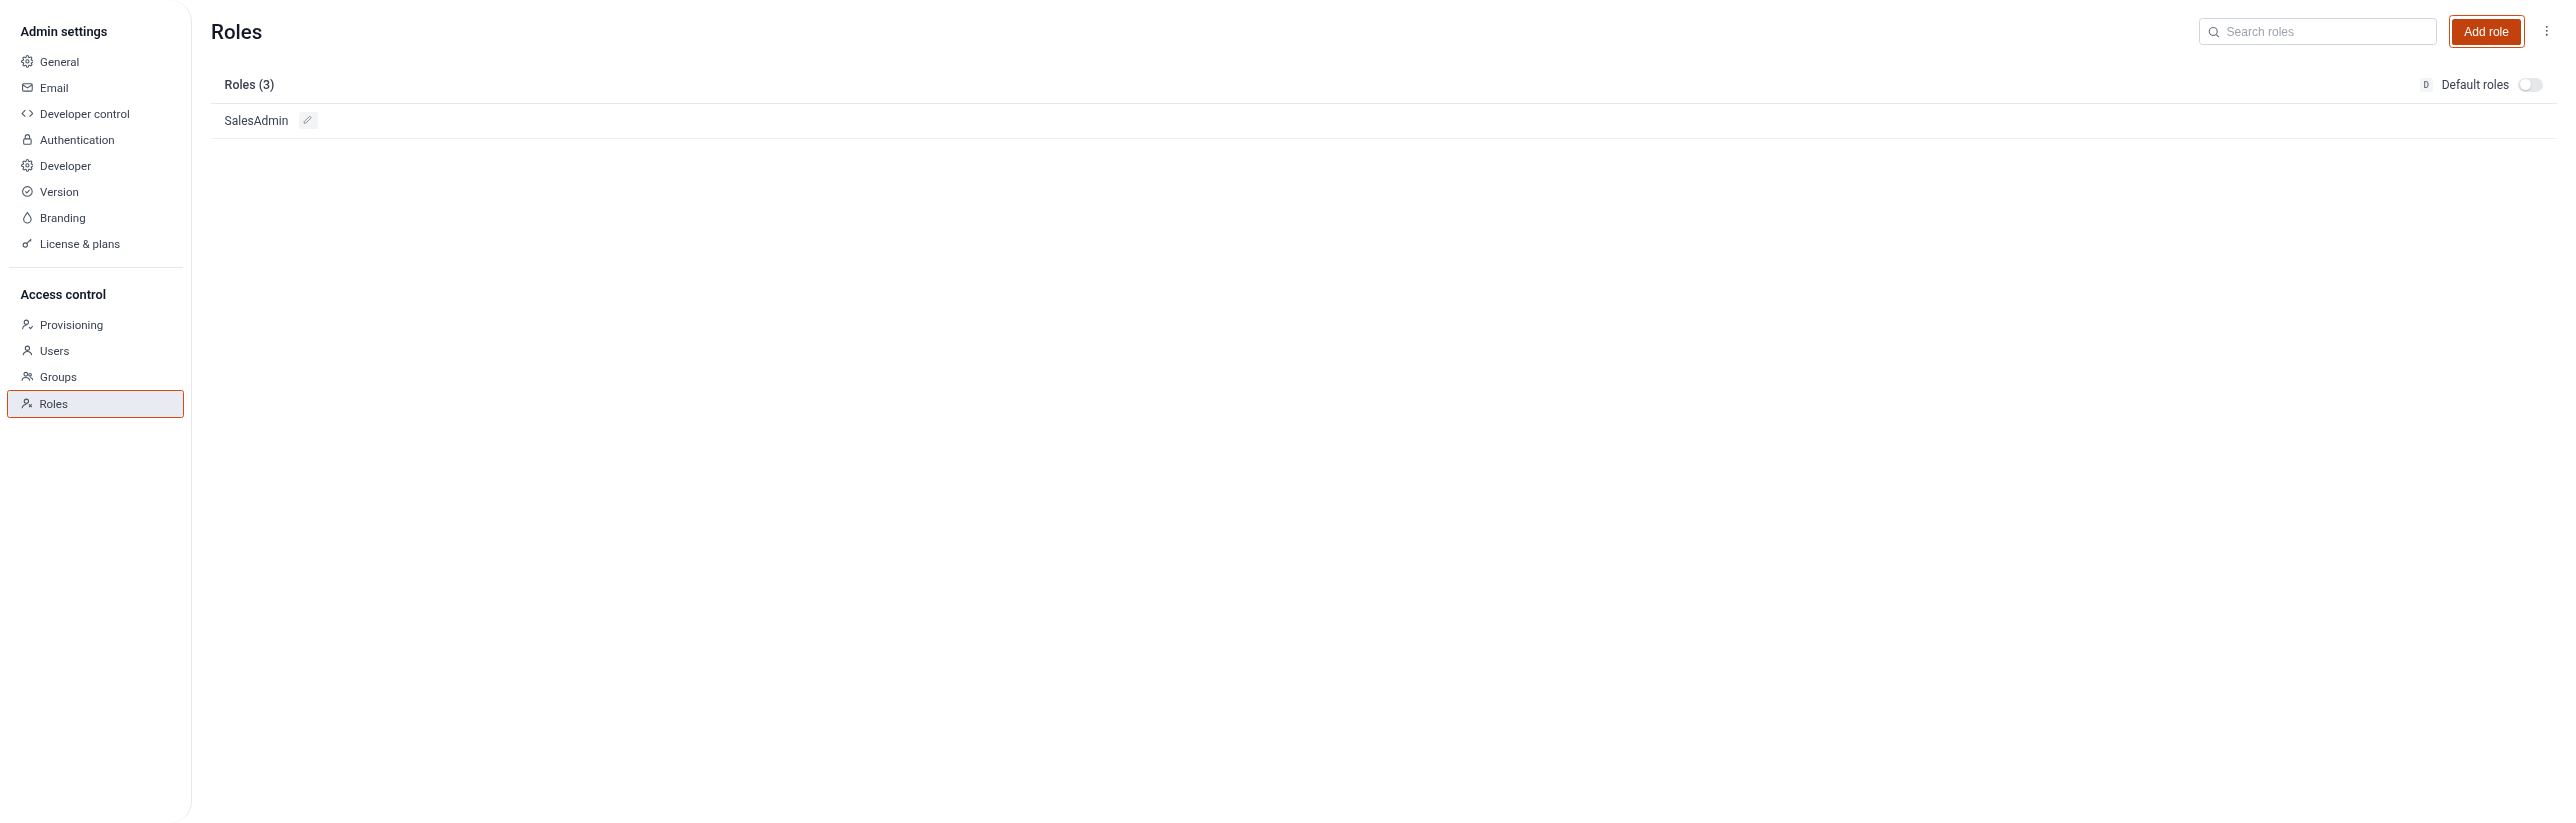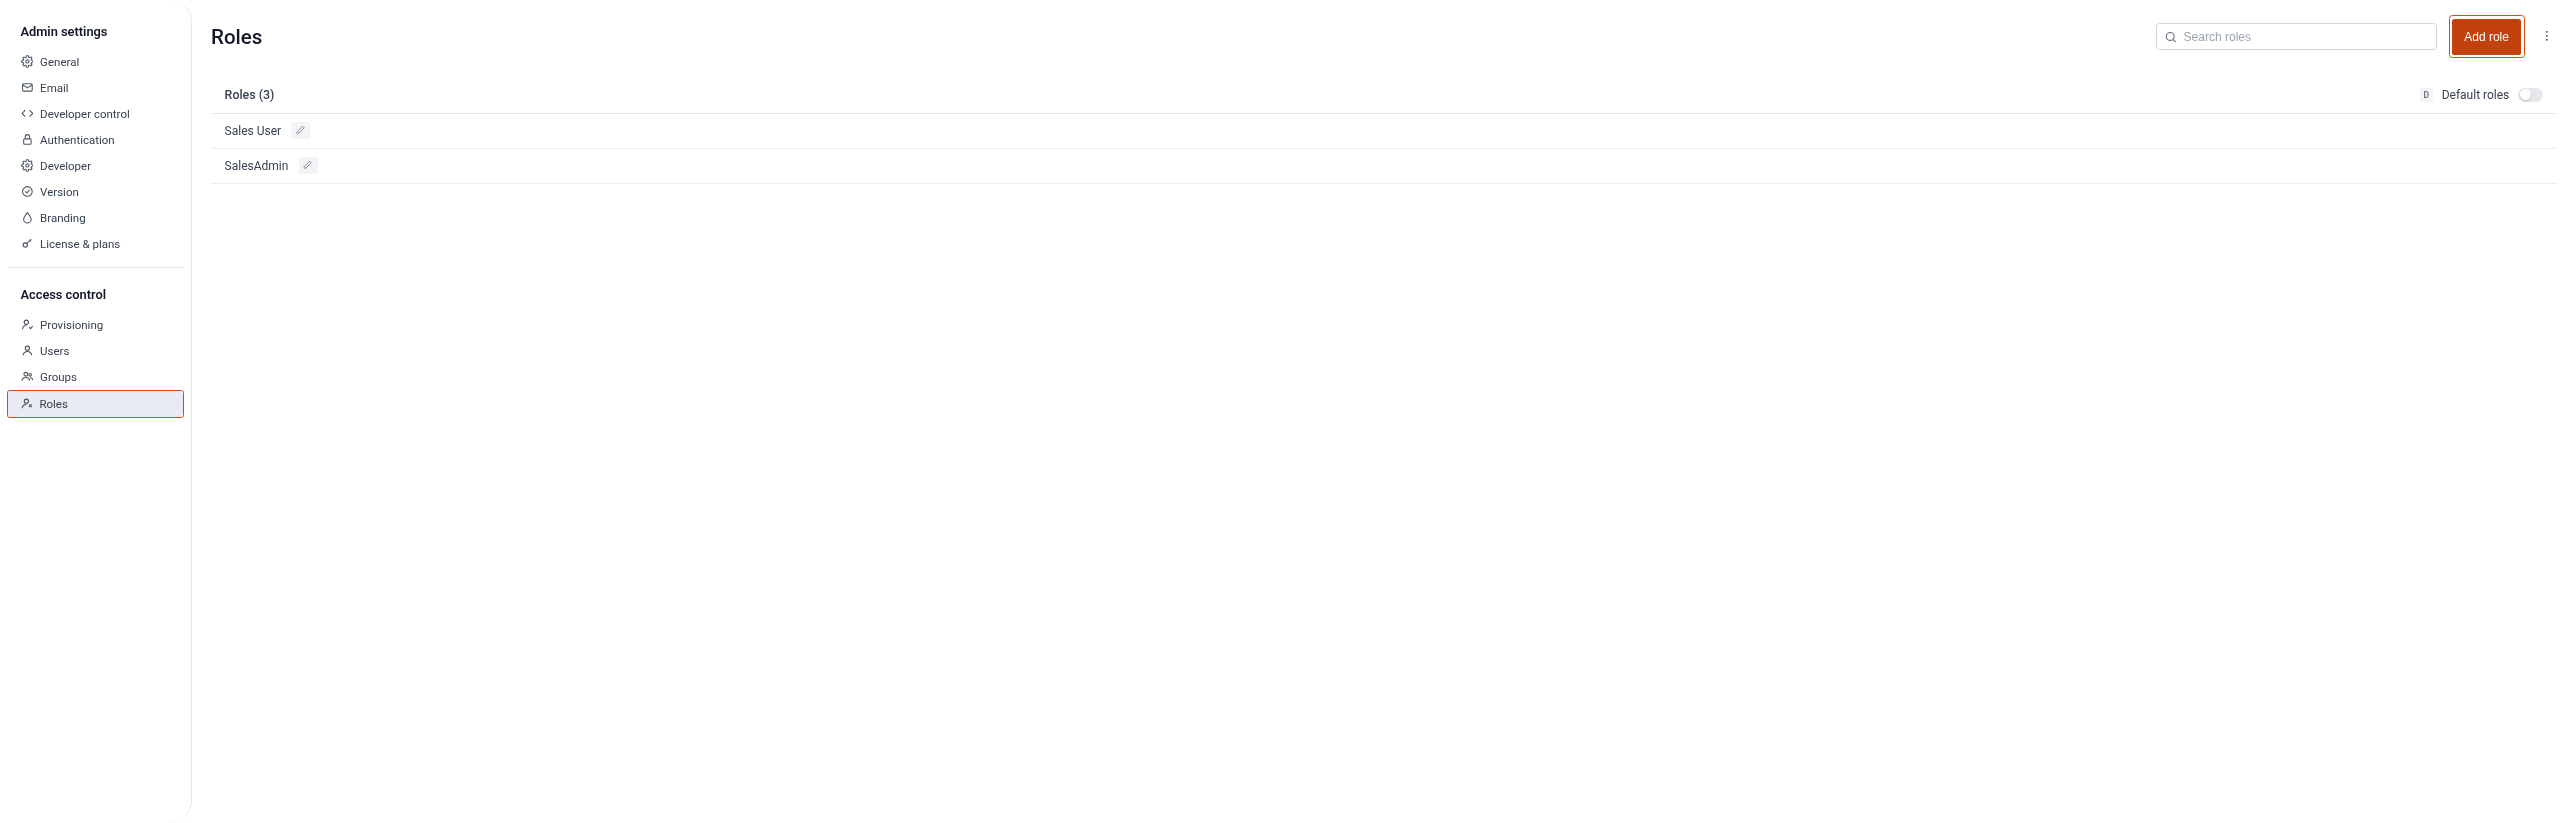--- a/index.html
+++ b/index.html
@@ -68,21 +68,21 @@
       margin-bottom: 20.5px;
     }
     .page-title {
       font-size: 20.5px;
       font-weight: 500;
       color: #111827;
       flex: 1;
     }
     .search-wrap {
       position: relative;
-      width: 281px;
+      width: 238px;
     }
     .search-wrap .s-icon {
       position: absolute;
       left: 8.5px;
       top: 50%;
       transform: translateY(-50%);
       color: #6b7280;
       width: 13.6px; height: 13.6px;
     }
     .search-input {
@@ -103,21 +103,21 @@
     }
     .add-role-btn {
       background: #c2410c;
       color: #fff;
       border: none;
       border-radius: 2.6px;
       padding: 2px 12px;
       font-size: 12px;
       font-weight: 500;
       cursor: pointer;
-      height: 36px;
+      height: 26px;
     }
     .more-btn {
       width: 20.5px;
       height: 27px;
       display: flex;
       align-items: center;
       justify-content: center;
       cursor: pointer;
       color: #374151;
     }
@@ -365,30 +365,20 @@
   <div class="section-header">
     <div class="section-header-title">Roles (3)</div>
     <div class="default-roles-wrap">
       <span class="d-badge">D</span>
       <span class="default-roles-label">Default roles</span>
       <div class="toggle"></div>
     </div>
   </div>
 
 
-  <div class="role-row">
-    <span class="role-name">Sales User</span>
-    <span class="edit-btn">
-      <span>
-        <svg viewBox="0 0 24 24" fill="none" stroke="currentColor" stroke-width="2">
-            <path d="M17 3l4 4L7 21H3v-4L17 3z"></path>
-          </svg>
-      </span>
-    </span>
-  </div>
 
   <div class="role-row">
     <span class="role-name">SalesAdmin</span>
     <span class="edit-btn">
       <span>
         <svg viewBox="0 0 24 24" fill="none" stroke="currentColor" stroke-width="2">
             <path d="M17 3l4 4L7 21H3v-4L17 3z"></path>
           </svg>
       </span>
     </span>

